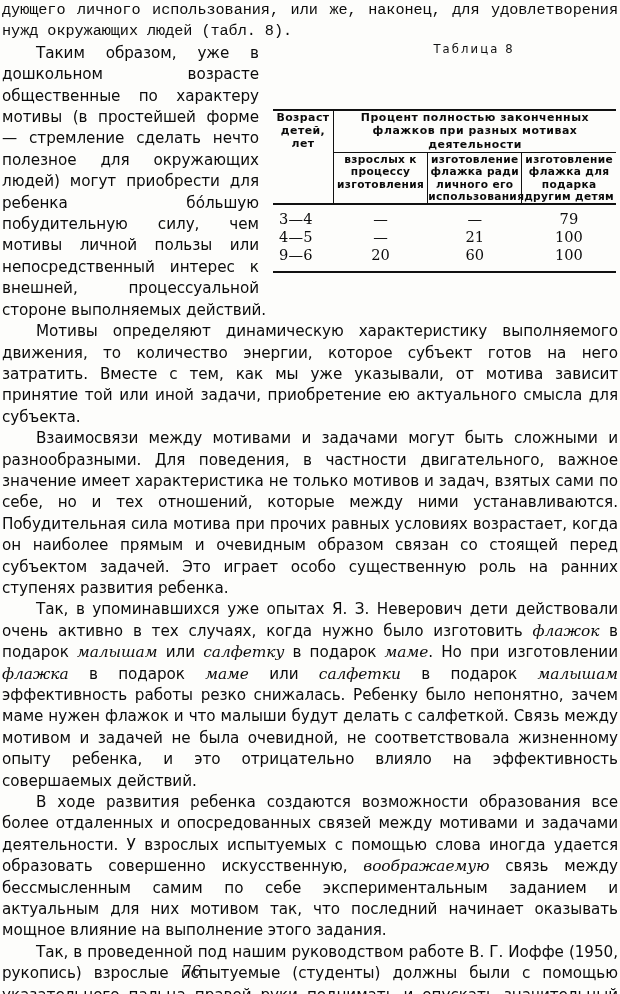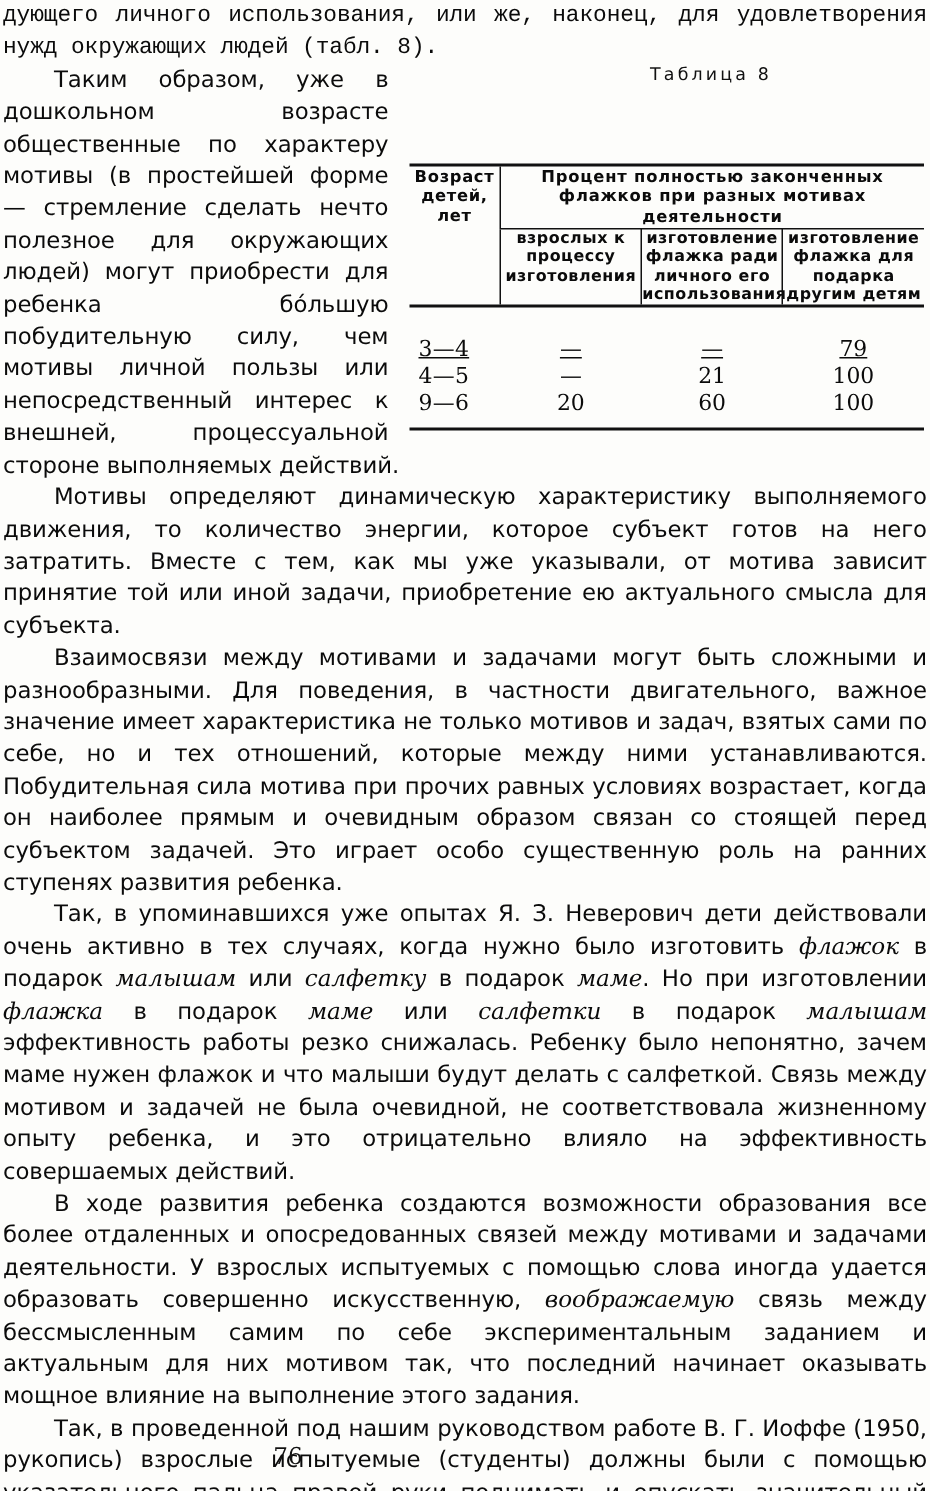--- a/index.html
+++ b/index.html
@@ -118,21 +118,21 @@
     line-height: 18.2px;
     font-family: "DejaVu Serif", "Liberation Serif", serif;
     padding: 0;
     color: #0b0b0b;
   }
   td.cell.age {
     letter-spacing: 0.2px;
     padding-left: 6px;
     text-align: left;
   }
-  tr.firstrow td.cell { padding-top: 19px; text-decoration: underline; }
+  tr.firstrow td.cell { padding-top: 5px; }
   tr.lastrow  td.cell { padding-bottom: 6px; }
 
   
   #folio {
     position: absolute;
     left: 12px;
     top: 962px;
     width: 360px;
     text-align: center;
     font-size: 15.4px;

